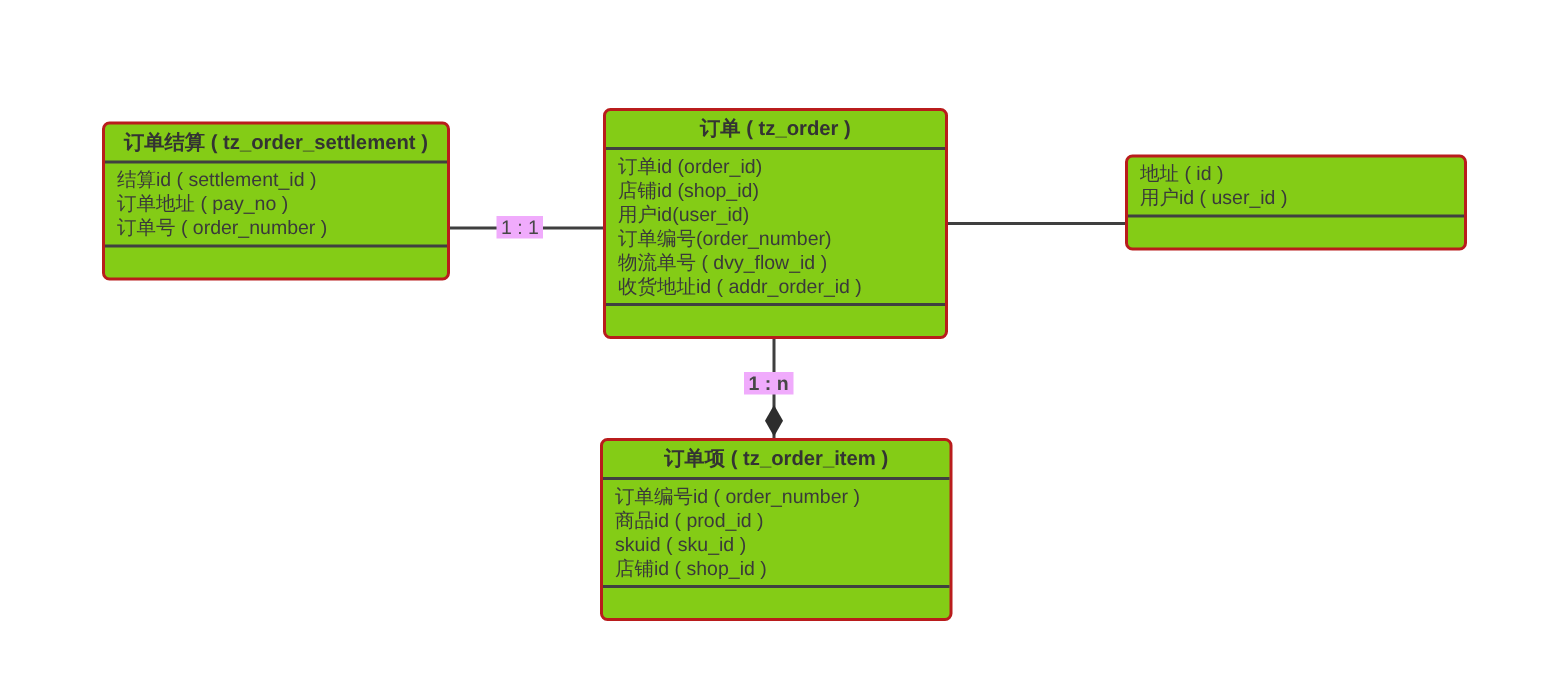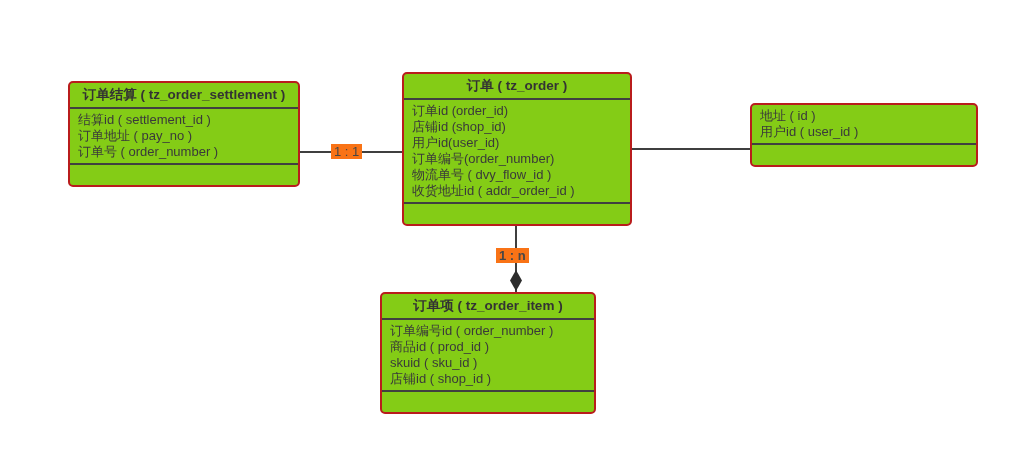--- a/index.html
+++ b/index.html
@@ -36,21 +36,21 @@
     overflow:hidden;
   }
   .entity-extra {
     border-top:2px solid #404040;
     height:22px;
   }
   .hline { position:absolute; height:2px; background:#3f3f3f; }
   .vline { position:absolute; width:2px; background:#3f3f3f; }
   .rel-label {
     position:absolute;
-    background:#f97316;
+    background:#f0abfc;
     font-size:13px;
     line-height:15px;
     color:#474747;
     padding:0 3px;
     white-space:nowrap;
   }
   .diamond {
     position:absolute;
     width:12px; height:21px;
     background:#2d2d2d;
@@ -86,21 +86,21 @@
   </div>
 
   <div class="entity" style="left:750px; top:103px; width:228px;">
     <div class="entity-fields">
       <div class="field">地址 ( id )</div>
       <div class="field">用户id ( user_id )</div>
     </div>
     <div class="entity-extra"></div>
   </div>
 
-  <div class="entity" style="left:380px; top:292px; width:216px;">
+  <div class="entity" style="left:400px; top:292px; width:235px;">
     <div class="entity-title">订单项 ( tz_order_item )</div>
     <div class="entity-fields">
       <div class="field">订单编号id ( order_number )</div>
       <div class="field">商品id ( prod_id )</div>
       <div class="field">skuid ( sku_id )</div>
       <div class="field">店铺id ( shop_id )</div>
     </div>
     <div class="entity-extra"></div>
   </div>
 

